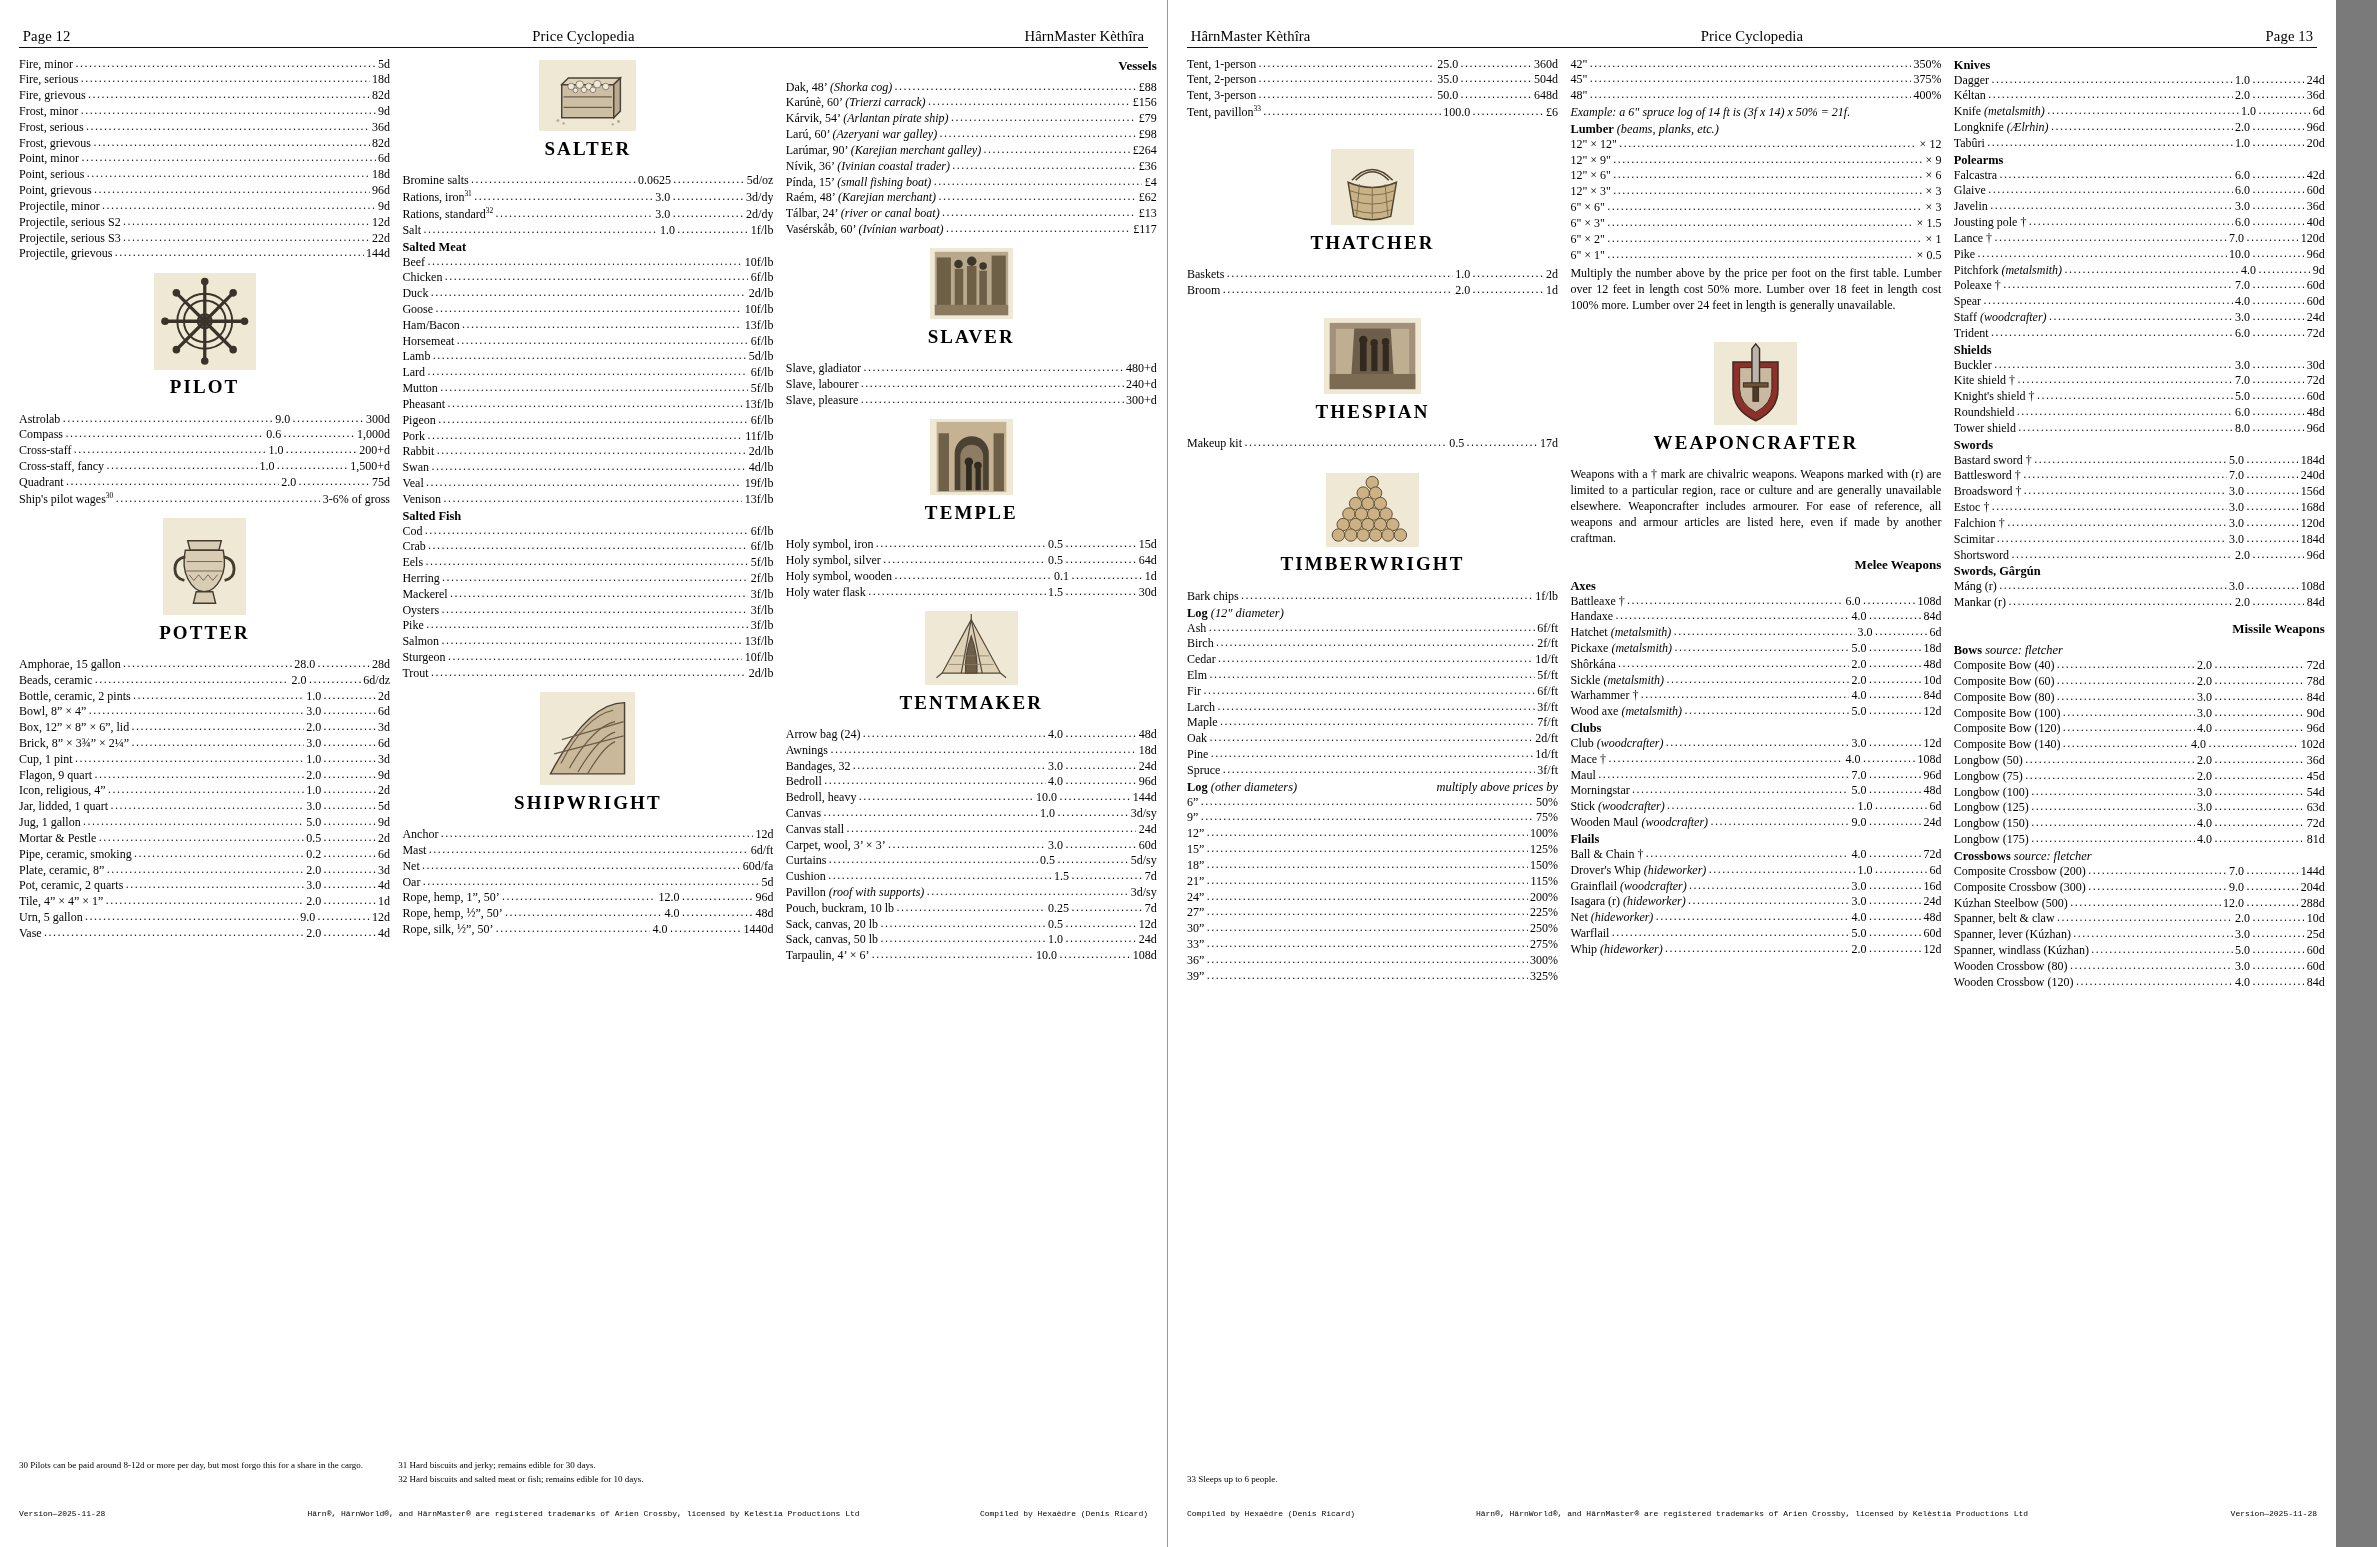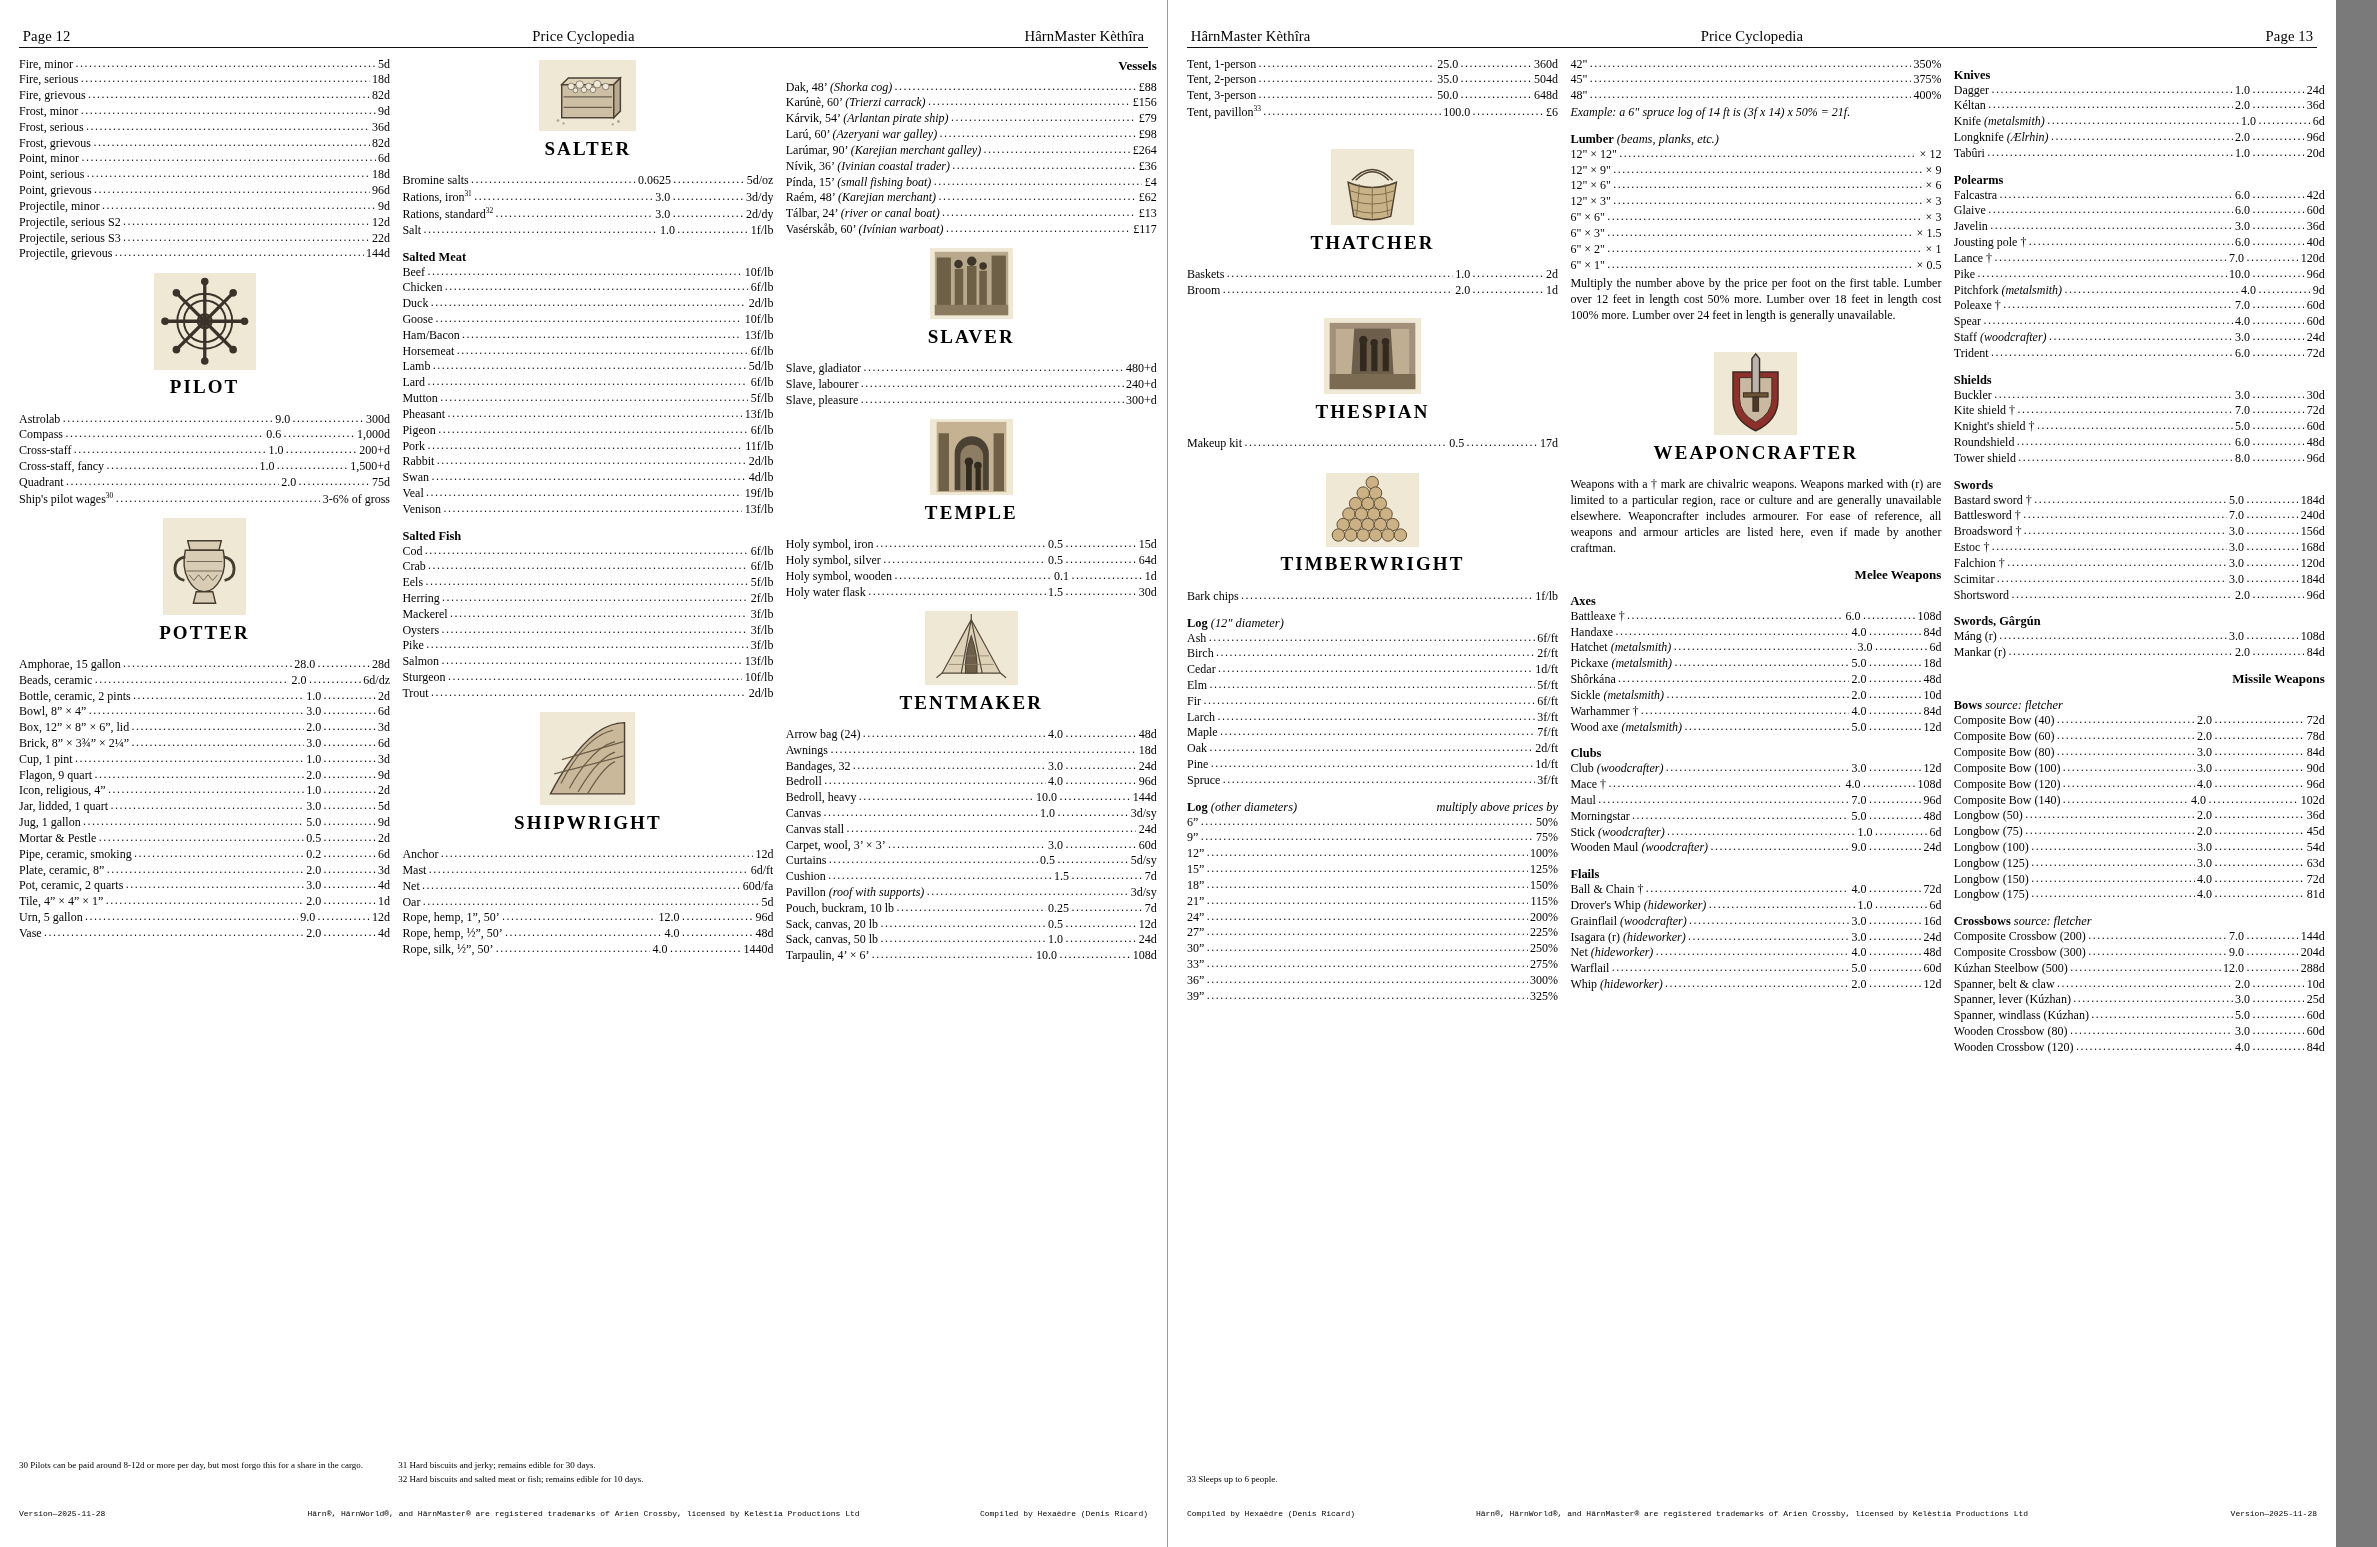--- a/index.html
+++ b/index.html
@@ -63,21 +63,21 @@
     text-align:center;
     font-family:"Liberation Serif", serif;
     font-weight:bold; font-size:19px; letter-spacing:2.1px;
     margin:6.7px 0 13.3px 0;
   }
   .subhead {
     text-align:right; font-weight:bold; font-size:13px;
     margin:1.4px 0 5.7px 0;
   }
   .grouphead {
-    font-weight:bold; font-size:12.4px; margin-top:11px;
+    font-weight:bold; font-size:12.4px; margin-top:1px;
   }
   .grouphead .reg { font-weight:normal; font-style:italic; }
   .note {
     font-size:12px; line-height:1.32; text-align:justify;
     margin:2.9px 0 4.8px 0;
   }
   .note.ital { font-style:italic; }
 
   
   .cut {

